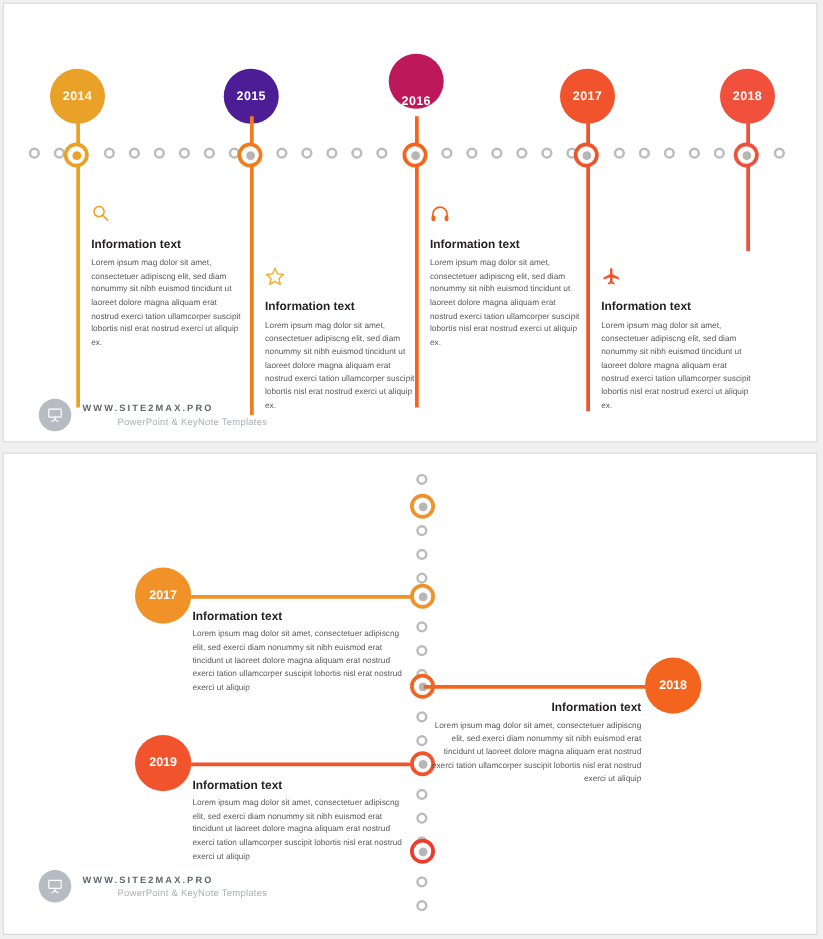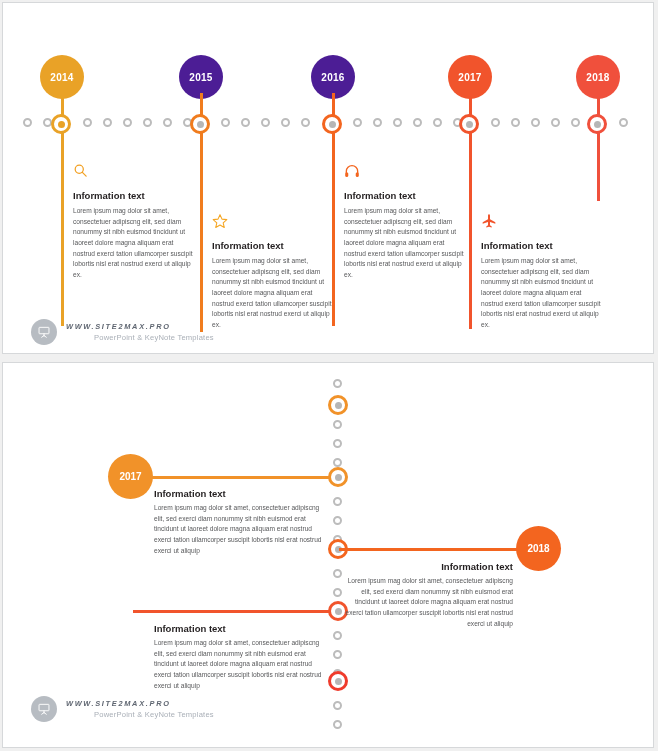--- a/index.html
+++ b/index.html
@@ -28,21 +28,21 @@
 
   .col{position:absolute;}
   .col .ico{height:20px;margin-bottom:7px;}
   .col h4{margin:0 0 5px 0;font-size:9.5px;font-weight:bold;color:#231f20;}
   .col p{margin:0;font-size:6.6px;line-height:1.62;color:#58595b;}
 
   
   .footer{position:absolute;display:flex;align-items:center;gap:9px;}
   .flogo{width:26px;height:26px;border-radius:50%;background:#b7bcc2;
          display:flex;align-items:center;justify-content:center;}
-  .fl1{font-size:7.4px;font-weight:bold;color:#5f6671;letter-spacing:1.7px;margin-bottom:2px;font-style:italic;}
+  .fl1{font-size:7.4px;font-weight:bold;color:#5f6671;letter-spacing:1.7px;margin-bottom:2px;}
   .fl2{font-size:7.6px;color:#a9afb7;letter-spacing:.2px;padding-left:28px;}
 
   
   .v-axis{position:absolute;left:326px;top:378px;width:18px;height:356px;}
   .vdot{position:absolute;left:4px;width:9px;height:9px;border-radius:50%;background:#fff;
         border:2.5px solid #bcbcbc;box-sizing:border-box;}
   .vnode{position:absolute;left:-1px;width:20px;height:20px;border-radius:50%;background:#fff;
         box-sizing:border-box;display:flex;align-items:center;justify-content:center;}
   .vnode i{display:block;width:7px;height:7px;border-radius:50%;background:#b6b6b6;}
 
@@ -58,21 +58,21 @@
 <body>
 
 <div class="slide" id="slide-top">
 
   <div class="yearbubble" style="left:37px;top:52px;width:44px;height:44px;background:#e9a227;">
     <span>2014</span>
   </div>
   <div class="yearbubble" style="left:176px;top:52px;width:44px;height:44px;background:#4c1d95;">
     <span>2015</span>
   </div>
-  <div class="yearbubble" style="left:308px;top:52px;width:44px;height:44px;background:#4c1d95;">
+  <div class="yearbubble" style="left:308px;top:40px;width:44px;height:44px;background:#be185d;align-items:flex-end;">
     <span>2016</span>
   </div>
   <div class="yearbubble" style="left:445px;top:52px;width:44px;height:44px;background:#f1542c;">
     <span>2017</span>
   </div>
   <div class="yearbubble" style="left:573px;top:52px;width:44px;height:44px;background:#f0503c;">
     <span>2018</span>
   </div>
 
   <div class="stem" style="left:58px;top:90px;height:28px;background:#e9a227;"></div>
@@ -237,20 +237,23 @@
   <div class="branch" style="left:336px;top:185px;width:182px;background:#f3651f;"></div>
   <div class="vbubble" style="left:513px;top:163px;width:45px;height:45px;background:#f3651f;">
     <span>2018</span>
   </div>
   <div class="vtxt right" style="left:335px;top:198px;">
     <h4>Information text</h4>
     <p>Lorem ipsum mag dolor sit amet, consectetuer adipiscng elit, sed exerci diam nonummy sit nibh euismod erat tincidunt ut laoreet dolore magna aliquam erat nostrud exerci tation ullamcorper suscipit lobortis nisl erat nostrud exerci ut aliquip</p>
   </div>
 
   <div class="branch" style="left:130px;top:247px;width:198px;background:#f1542c;"></div>
+  <div class="vbubble" style="left:105px;top:225px;width:45px;height:45px;background:#f1542c;">
+    <span>2019</span>
+  </div>
   <div class="vtxt" style="left:151px;top:260px;">
     <h4>Information text</h4>
     <p>Lorem ipsum mag dolor sit amet, consectetuer adipiscng elit, sed exerci diam nonummy sit nibh euismod erat tincidunt ut laoreet dolore magna aliquam erat nostrud exerci tation ullamcorper suscipit lobortis nisl erat nostrud exerci ut aliquip</p>
   </div>
 
   <div class="footer" style="left:28px;top:333px;">
     <div class="flogo">
       <svg width="14" height="14" viewBox="0 0 24 24" fill="none" stroke="#ffffff" stroke-width="1.6">
         <rect x="3.5" y="4" width="17" height="11" rx="1"></rect>
         <line x1="12" y1="15" x2="12" y2="19" stroke-linecap="round"></line>

